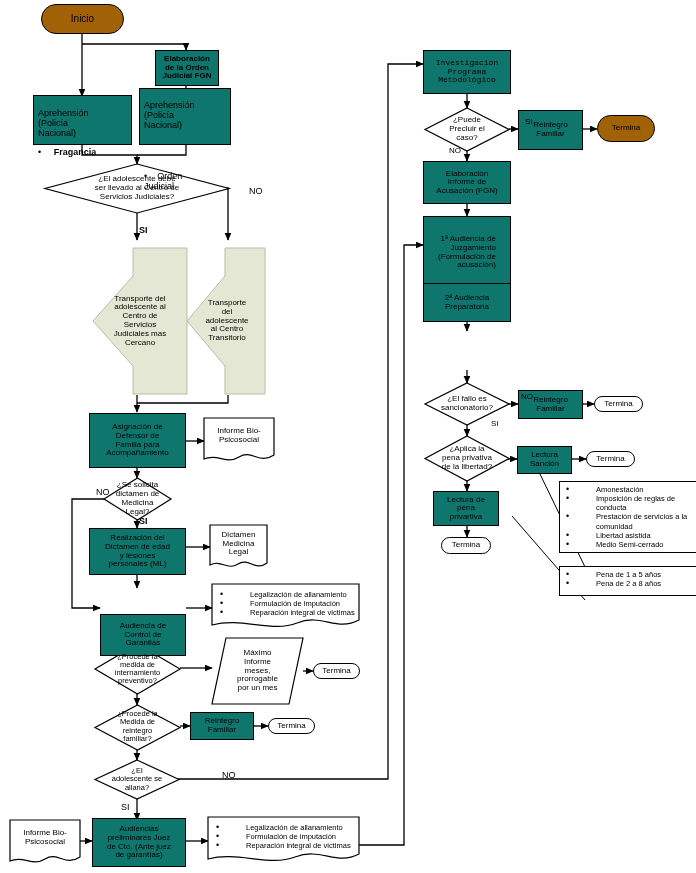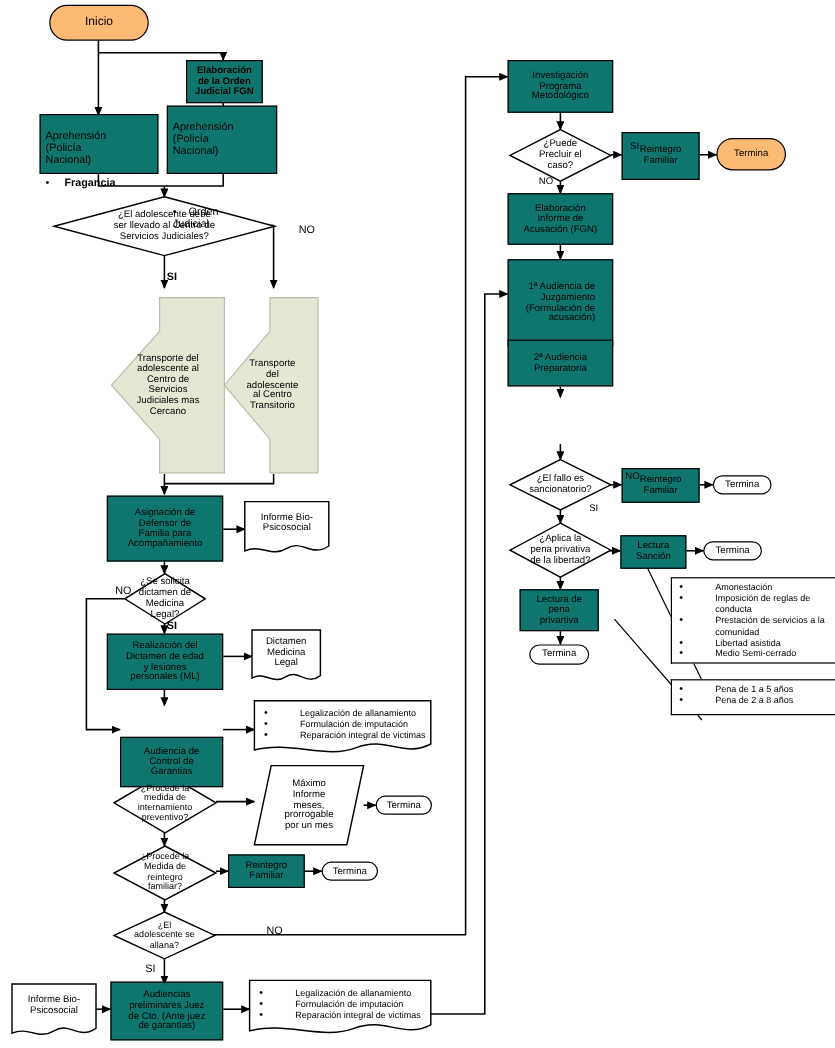--- a/index.html
+++ b/index.html
@@ -37,21 +37,21 @@
     border: 1.4px solid #000000;
     background: #0f766e;
   }
   .term {
     border: 1.3px solid #000000;
     background: #ffffff;
     border-radius: 999px;
   }
   .termbig {
     border: 1.4px solid #000000;
-    background: #fdba74;
+    background: #a16207;
     border-radius: 26px;
   }
   .shapewrap {
     position: absolute;
     z-index: 2;
   }
   .shapewrap svg { display: block; overflow: visible; }
   .shapetext {
     position: absolute;
     display: flex;
@@ -370,21 +370,21 @@
     </svg>
   </div>
   <div class="bullets" style="left:210px;top:823px;width:149px;font-size:7.5px;">
     <ul>
       <li>Legalización de allanamiento</li>
       <li>Formulación de imputación</li>
       <li>Reparación integral de victimas</li>
     </ul>
   </div>
 
-  <div class="node rect" style="left:423px;top:50px;width:88px;height:44px;font-size:8px;">Investigación
+  <div class="node rect" style="left:423px;top:50px;width:88px;height:44px;font-size:8px;font-family:Liberation Mono, monospace;">Investigación
 Programa
 Metodológico</div>
 
   <div class="shapewrap" style="left:425px;top:108px;">
     <svg width="84" height="43" viewBox="0 0 84 43">
       <polygon points="42,0 84,21.5 42,43 0,21.5" fill="#fff" stroke="#000" stroke-width="1.2"></polygon>
     </svg>
   </div>
   <div class="shapetext" style="left:425px;top:108px;width:84px;height:43px;font-size:8px;">¿Puede
 Precluir el

